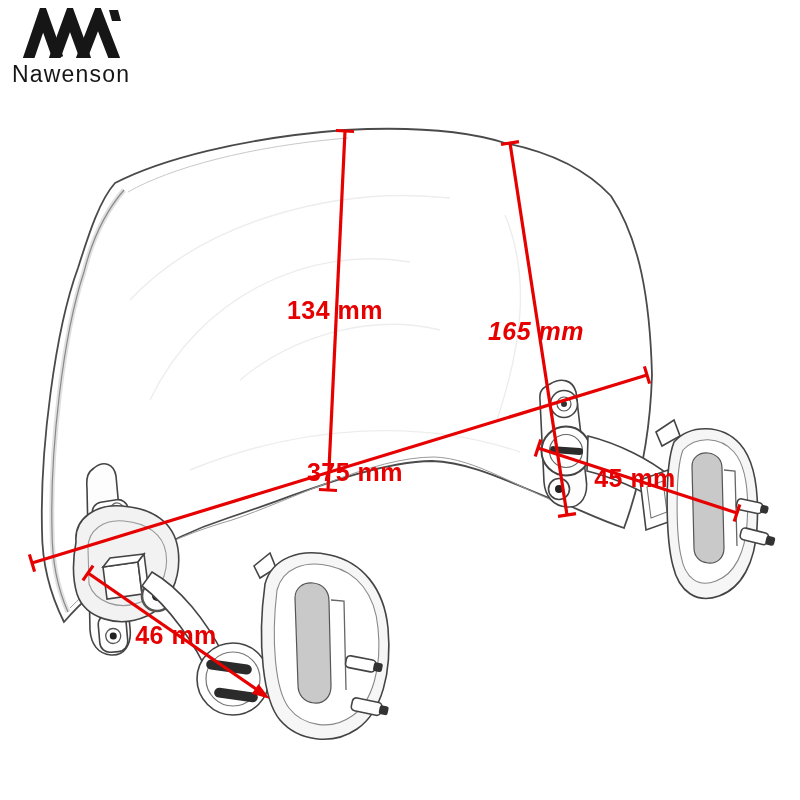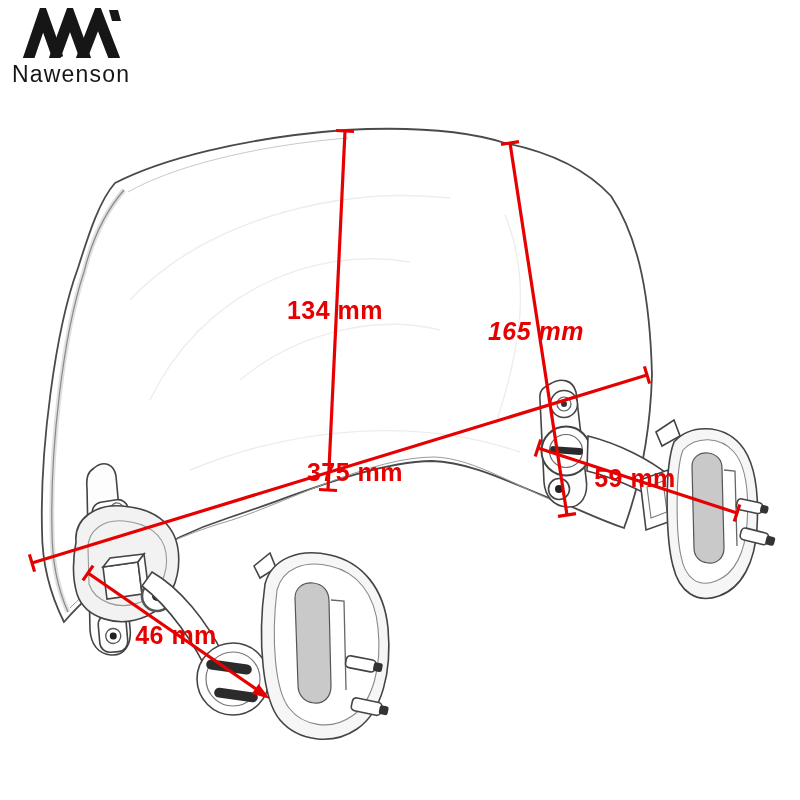--- a/index.html
+++ b/index.html
@@ -182,21 +182,21 @@
         <line x1="88" y1="573" x2="256" y2="689"></line>
         <line x1="93.1" y1="565.6" x2="82.9" y2="580.4"></line>
         <polygon points="270,699 251.8,693.7 258.6,683.9" fill="#e60000" stroke="none"></polygon>
       </g>
     </g>
   </svg>
 
   <div class="dim-label" style="left:335px;top:310px;">134 mm</div>
   <div class="dim-label" style="left:536px;top:331px;font-style:italic;">165 mm</div>
   <div class="dim-label" style="left:343px;top:472px;margin-left:12px;">375 mm</div>
-  <div class="dim-label" style="left:635px;top:478px;">59 mm</div>
+  <div class="dim-label" style="left:635px;top:478px;">45 mm</div>
   <div class="dim-label" style="left:176px;top:635px;">46 mm</div>
 
   <svg id="logo" width="102" height="50" viewBox="0 0 100 50">
     <g stroke="#161616" stroke-width="11" fill="none" stroke-linejoin="miter" stroke-miterlimit="6">
       <path d="M5,52 L20,8 L35,50"></path>
       <path d="M31,52 L47,8 L63,52"></path>
       <path d="M58,52 L75,8 L92,52"></path>
     </g>
     <polygon points="69,50 82,50 75.5,35" fill="#fff"></polygon>
     <polygon points="86,2 95,2 98,13 89,13" fill="#161616"></polygon>

